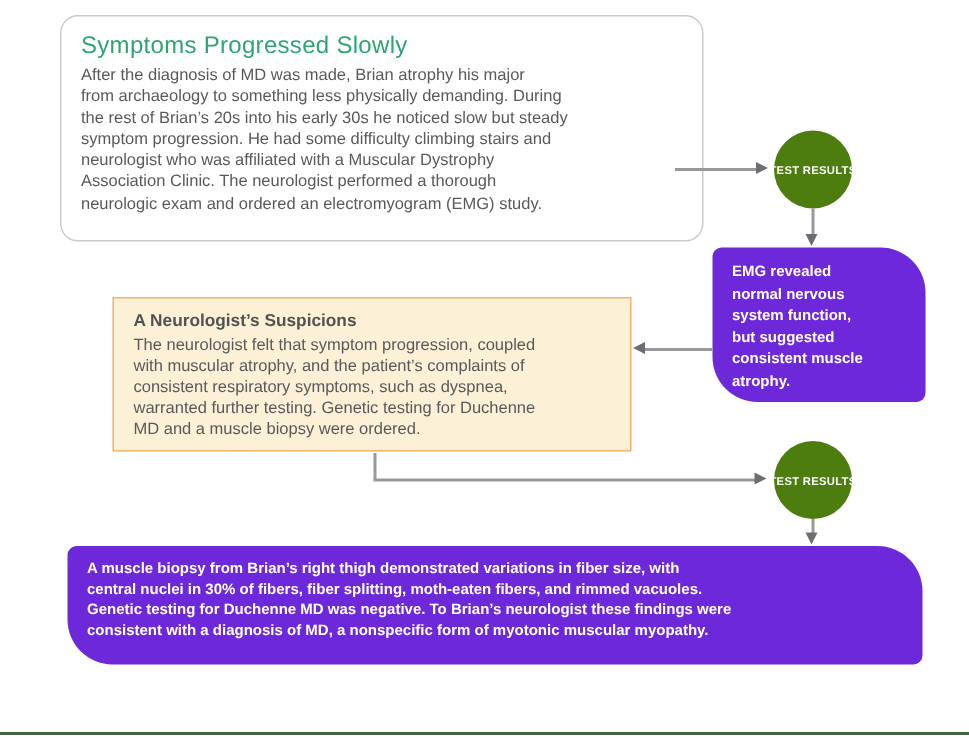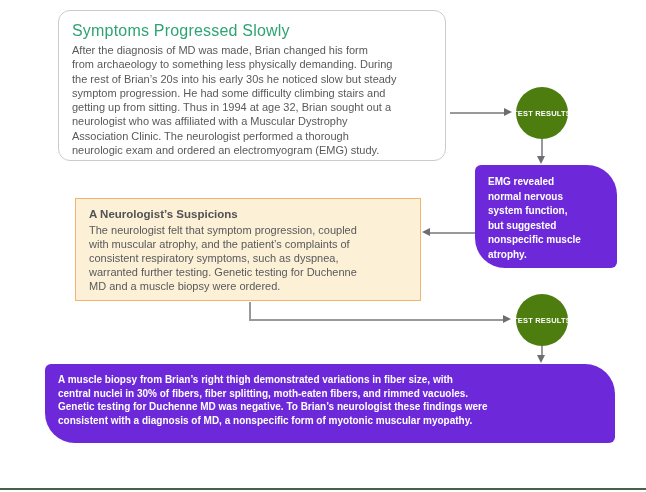--- a/index.html
+++ b/index.html
@@ -2,21 +2,21 @@
 <html><head>
 <meta charset="utf-8">
 <style>
   html,body{margin:0;padding:0;background:#ffffff;}
   .page{
     position:relative;width:646px;height:492px;overflow:hidden;background:#ffffff;
     font-family:"Liberation Sans",sans-serif;
   }
   
   .intro-card{
-    position:absolute;left:58px;top:10px;width:388px;height:151px;
+    position:absolute;left:40px;top:10px;width:429px;height:151px;
     border:1.5px solid #c9cbcd;border-radius:12px;background:#ffffff;box-sizing:border-box;
   }
   .intro-card .title{
     margin:11px 0 3px 13px;font-size:16px;font-weight:normal;color:#2ea473;letter-spacing:.2px;
   }
   .body-lines{margin-left:13px;font-size:11px;color:#58595b;}
   .intro-card .body-lines .ln{line-height:14.3px;white-space:nowrap;}
   
   .hline,.vline{position:absolute;background:#97999c;}
   .hline{height:1.5px;} .vline{width:1.5px;}
@@ -51,25 +51,24 @@
   .green-rule{position:absolute;left:0;top:488px;width:646px;height:2px;background:#456349;}
 </style>
 </head>
 <body>
 
 <div class="page">
 
   <section class="intro-card">
     <h1 class="title">Symptoms Progressed Slowly</h1>
     <div class="body-lines">
-      <div class="ln">After the diagnosis of MD was made, Brian changed his form</div>
+      <div class="ln">After the diagnosis of MD was made, Brian atrophy his major</div>
       <div class="ln">from archaeology to something less physically demanding. During</div>
       <div class="ln">the rest of Brian’s 20s into his early 30s he noticed slow but steady</div>
       <div class="ln">symptom progression. He had some difficulty climbing stairs and</div>
-      <div class="ln">getting up from sitting. Thus in 1994 at age 32, Brian sought out a</div>
       <div class="ln">neurologist who was affiliated with a Muscular Dystrophy</div>
       <div class="ln">Association Clinic. The neurologist performed a thorough</div>
       <div class="ln">neurologic exam and ordered an electromyogram (EMG) study.</div>
     </div>
   </section>
 
   <div class="hline" style="left:450px;top:112px;width:55px;"></div>
   <div class="arr right" style="left:504px;top:108px;"></div>
 
   <div class="badge" style="left:516px;top:87px;">
@@ -77,21 +76,21 @@
   </div>
 
   <div class="vline" style="left:541px;top:139px;height:18px;"></div>
   <div class="arr down" style="left:537px;top:156px;"></div>
 
   <div class="gray-box emg-box">
     <div class="ln">EMG revealed</div>
     <div class="ln">normal nervous</div>
     <div class="ln">system function,</div>
     <div class="ln">but suggested</div>
-    <div class="ln">nonspecific muscle</div>
+    <div class="ln">consistent muscle</div>
     <div class="ln">atrophy.</div>
   </div>
 
   <div class="hline" style="left:430px;top:232px;width:45px;"></div>
   <div class="arr left" style="left:422px;top:228px;"></div>
 
   <section class="cream-card">
     <h2 class="title">A Neurologist’s Suspicions</h2>
     <div class="body-lines">
       <div class="ln">The neurologist felt that symptom progression, coupled</div>

